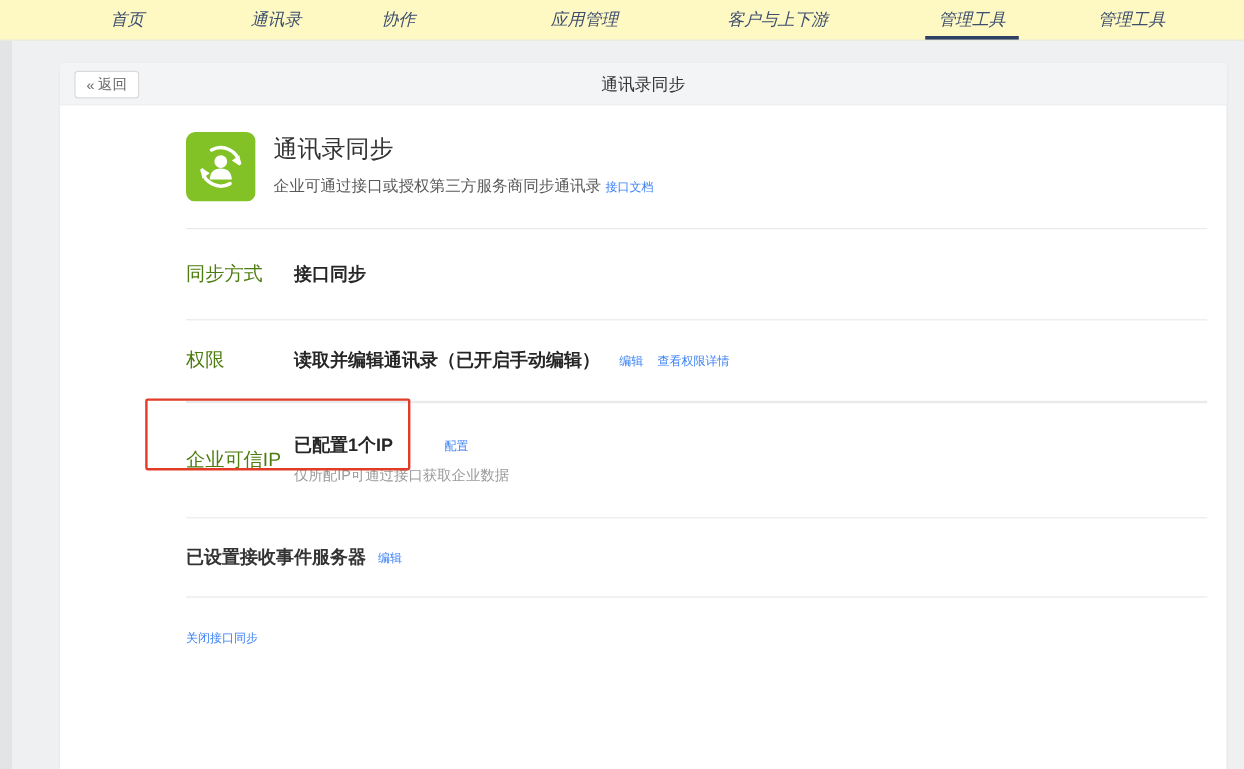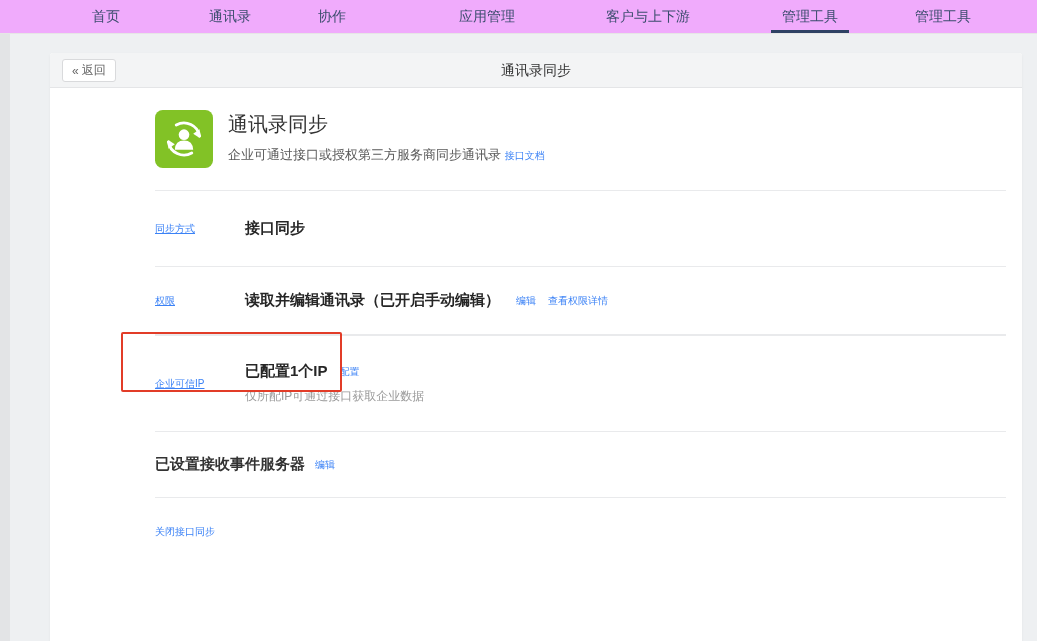--- a/index.html
+++ b/index.html
@@ -11,21 +11,21 @@
     overflow:hidden;
     color:#333;
   }
   .left-strip {
     position:absolute; left:0; top:0; width:10px; height:641px;
     background:#e3e4e6;
   }
   
   .topnav {
     position:absolute; left:0; top:0; width:1037px; height:34px;
-    background:#f0abfc; border-bottom:1px solid #e6e6e6; z-index:2;
+    background:#fef9c3; border-bottom:1px solid #e6e6e6; z-index:2;font-style:italic;
   }
   .nav-item {
     position:absolute; top:9px; font-size:14px; line-height:14px;
     color:#3c4d6e; cursor:pointer; white-space:nowrap;
   }
   .n1{left:92px}.n2{left:209px}.n3{left:318px}.n4{left:459px}
   .n5{left:606px}.n6{left:782px}.n7{left:915px}
   .nav-item.active{position:absolute;}
   .nav-item.active::after {
     content:""; position:absolute; left:-11px; right:-11px; top:21px;
@@ -55,21 +55,21 @@
   .hero {
     height:102px; padding:22px 16px 0 105px; display:flex;
   }
   .hero-icon { width:58px; height:58px; flex:0 0 58px; }
   .hero-text { margin-left:15px; padding-top:1px; }
   .hero-title { font-size:20px; color:#333; font-weight:400; }
   .hero-sub { margin-top:8px; font-size:13px; color:#595959; }
   .divider { border-bottom:1px solid #e9eaec; margin:0 16px 0 105px; }
   
   .row { display:flex; align-items:center; padding:0 16px 0 105px; }
-  .row-label { width:90px; flex:0 0 90px; font-size:10px; color:#3b82f6;text-decoration:underline; }
+  .row-label { width:90px; flex:0 0 90px; font-size:16px; color:#4d7c0f; }
   .row-value { font-size:15px; color:#262626; font-weight:700; }
   .row-value.plain { font-weight:700; color:#333; }
   .link { font-size:10px; color:#3b82f6; cursor:pointer; text-decoration:none; }
   .gap16 { margin-left:16px; } .gap12 { margin-left:12px; } .gap10 { margin-left:10px; }
   .note { margin-top:7px; font-size:12px; color:#9a9a9a; }
   .h75{height:75px}.h67{height:67px}.h66{height:66px}.h95{height:95px}.h65{height:65px}
   
   .annotation {
     position:absolute; left:121px; top:332px; width:221px; height:60px;
     border:2px solid #e23c28; border-radius:2px; z-index:5; pointer-events:none;
@@ -135,21 +135,21 @@
       <span class="link gap16">编辑</span>
       <span class="link gap12">查看权限详情</span>
     </div>
     <div class="divider"></div>
 
     <div class="divider"></div>
 
     <div class="row h95">
       <div class="row-label">企业可信IP</div>
       <div>
-        <div style="display:flex;align-items:center;">
+        <div style="display:flex;align-items:center;gap:31px;">
           <span class="row-value">已配置1个IP</span>
           <span class="link gap12">配置</span>
         </div>
         <div class="note">仅所配IP可通过接口获取企业数据</div>
       </div>
     </div>
     <div class="divider"></div>
 
     <div class="row h65">
       <span class="row-value plain">已设置接收事件服务器</span>

